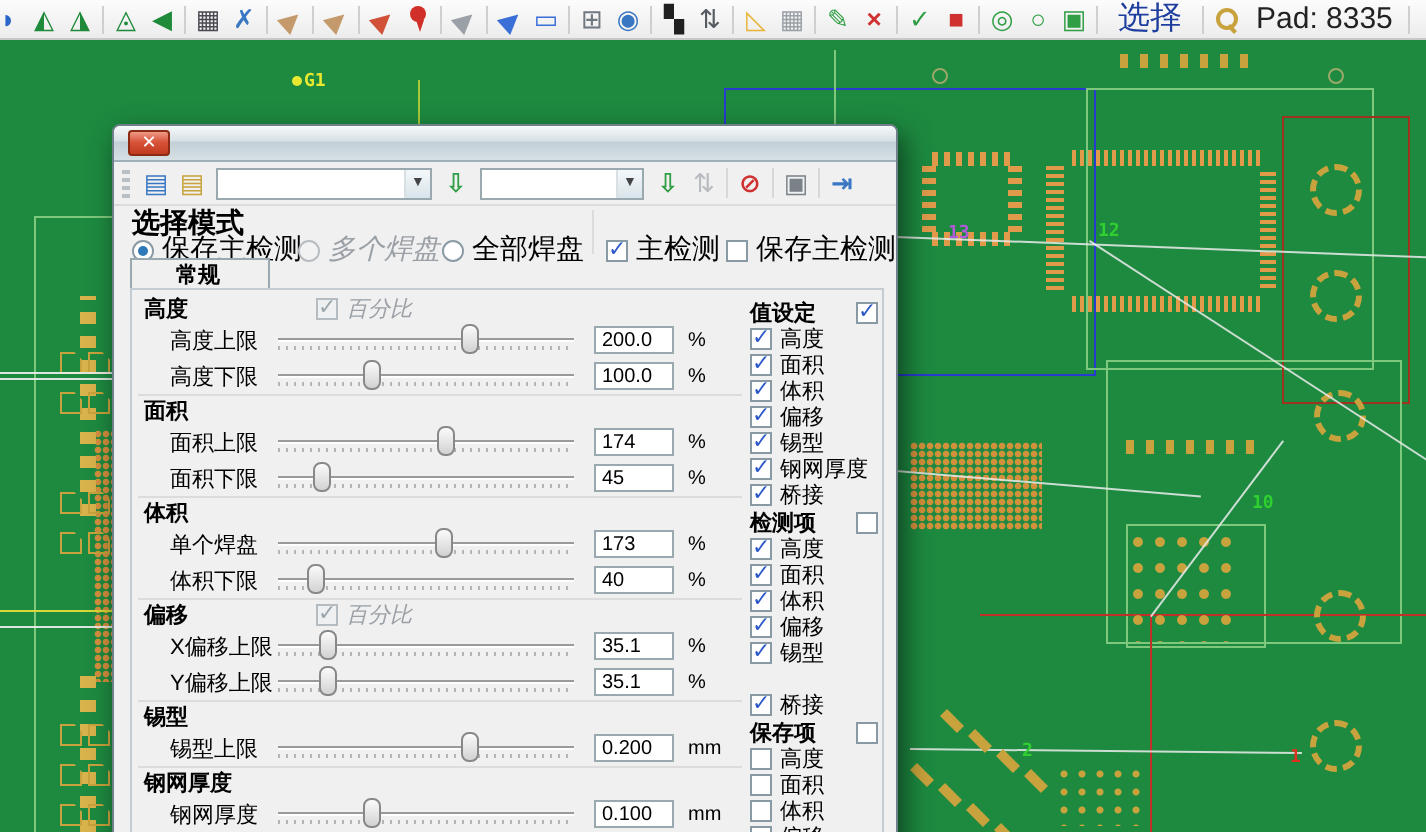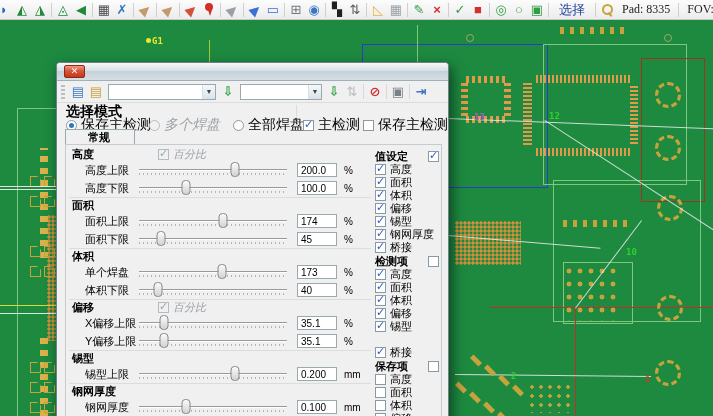--- a/index.html
+++ b/index.html
@@ -7,22 +7,22 @@
   #stage{position:relative;width:713px;height:416px;overflow:hidden;background:#1d8a40;}
 
   
   #main-toolbar{position:absolute;left:0;top:0;width:713px;height:20px;
     background:linear-gradient(#fcfcfc,#ececec);border-bottom:1px solid #c8c8c8;
     display:flex;align-items:center;padding:0 2px;white-space:nowrap;}
   .tbi{width:18px;height:18px;display:inline-flex;align-items:center;justify-content:center;
     font-size:13px;line-height:16px;flex:0 0 auto;}
   .tbi.bold{font-weight:bold;}
   .tbsep{width:1px;height:14px;background:#cfcfcf;margin:0 2px;flex:0 0 auto;}
-  .tblabel{font-size:13px;padding:0 8px;flex:0 0 auto;}
-  .tbstatus{font-size:12px;color:#222;padding:0 6px;flex:0 0 auto;font-family:Liberation Serif, serif;}
+  .tblabel{font-size:16px;padding:0 8px;flex:0 0 auto;}
+  .tbstatus{font-size:15px;color:#222;padding:0 6px;flex:0 0 auto;}
   .rot45{transform:rotate(-42deg);}
   .magwrap{position:relative;}
   .magwrap::before{content:"";position:absolute;left:4px;top:3px;width:7px;height:7px;
     border:2px solid #c8a23c;border-radius:50%;}
   .magwrap::after{content:"";position:absolute;left:11px;top:11px;width:2px;height:5px;
     background:#c8a23c;transform:rotate(-45deg);}
   .pinwrap{position:relative;}
   .pinwrap::before{content:"";position:absolute;left:5px;top:2px;width:8px;height:8px;
     background:#d03028;border-radius:50%;}
   .pinwrap::after{content:"";position:absolute;left:8px;top:9px;width:0;height:0;
@@ -308,21 +308,21 @@
       <span id="mode-label">选择模式</span>
       <span id="mode-divider"></span>
     <span class="opt" style="left: 9px;">
           <span class="radio checked"></span>
           <span>保存主检测</span>
         </span>
         <span class="opt" style="left: 92px;">
           <span class="radio disabled"></span>
           <span class="dis-text">多个焊盘</span>
         </span>
-        <span class="opt" style="left: 176px;">
+        <span class="opt" style="left: 164px;">
           <span class="radio"></span>
           <span>全部焊盘</span>
         </span>
         <span class="opt" style="left: 246px;">
           <span class="cb checked"></span>
           <span>主检测</span>
         </span>
         <span class="opt" style="left: 306px;">
           <span class="cb"></span>
           <span>保存主检测</span>

